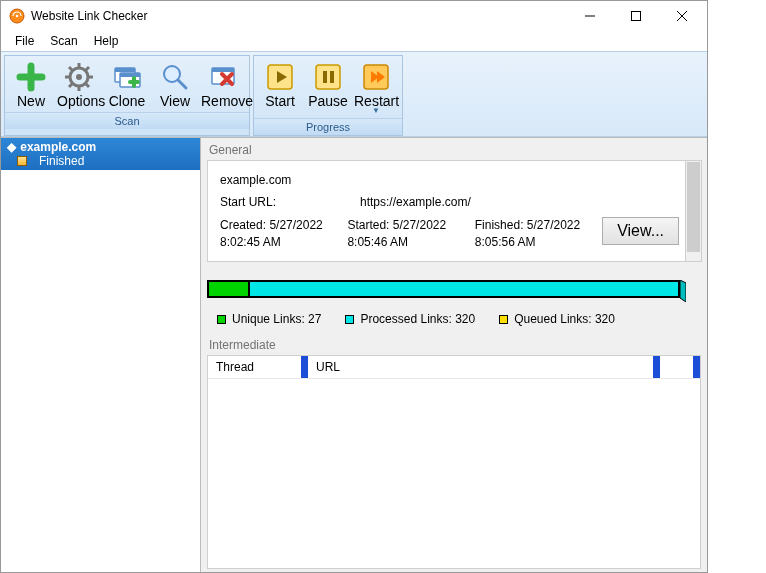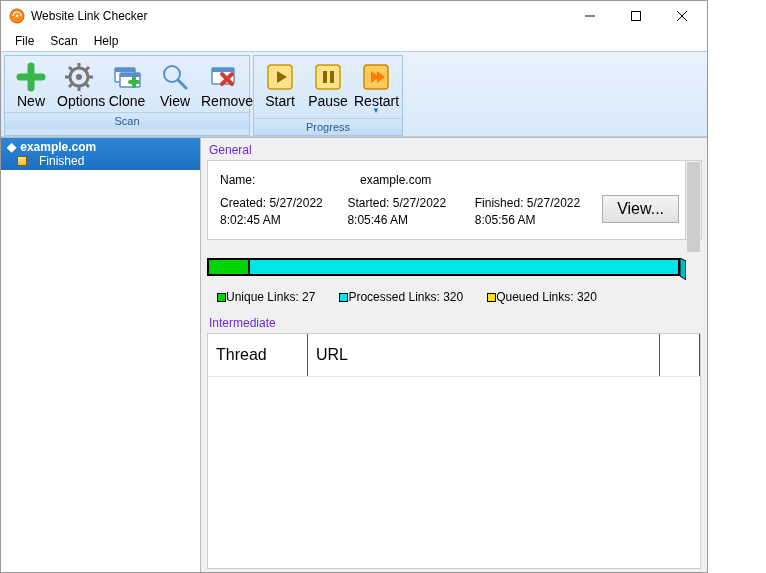--- a/index.html
+++ b/index.html
@@ -25,45 +25,45 @@
   .ribbon-btn .dd { font-size: 8px; color: #3b6ea5; line-height: 6px; }
   .ribbon-group .caption { text-align: center; font-size: 11px; color: #2b5b8b; background: linear-gradient(#d5e8f9,#c1dbf4); border-top: 1px solid #b9d2ea; padding: 2px 0; }
   
   .body { flex:1; display:flex; border-top: 1px solid #bbb; min-height:0; }
   .sidebar { width: 200px; background: #fff; border-right: 1px solid #bbb; display:flex; flex-direction:column; }
   .side-item { background: linear-gradient(#2e86d6,#1d6fc2); color:#fff; padding: 2px 6px 2px 6px; }
   .side-item .site { display:flex; align-items:center; gap:4px; font-weight:bold; }
   .side-item .stat { display:flex; align-items:center; gap:12px; padding-left: 10px; font-weight:normal; }
   .side-item .stat .sq { width:10px; height:10px; border:1px solid #8a5a00; background: linear-gradient(#ffe38a,#f6b83c); }
   .main { flex:1; background:#f0f0f0; display:flex; flex-direction:column; padding: 3px 3px 3px 6px; min-width:0; }
-  .section-label { color:#6d28d9; padding: 2px 2px 3px 2px; }
+  .section-label { color:#737373; padding: 2px 2px 3px 2px; }
   .general-panel { background:#fff; border:1px solid #cfcfcf; padding: 4px 6px 10px 6px; margin-right: 18px; margin-bottom: 6px; position:relative; }
   .row { display:flex; align-items:flex-start; margin: 8px 0 0 6px; }
   .row .k { width: 140px; }
   .trip { display:flex; margin: 8px 0 0 6px; gap: 16px; align-items:flex-start; }
   .trip .col { width: 150px; line-height: 17px; }
   .view-btn { border:1px solid #adadad; background: linear-gradient(#f5f5f5,#e1e1e1); padding: 4px 14px; font-size:16px; }
   .scroll-track { position:absolute; right:-17px; top:-1px; bottom:-1px; width:17px; background:#f0f0f0; border:1px solid #cfcfcf; }
   .scroll-thumb { position:absolute; left:1px; right:1px; top:1px; height:90px; background:#cdcdcd; }
   
   .pbar-wrap { margin: 12px 18px 4px 0; }
   .pbar { height: 22px; position:relative; }
   .pbar-bg { position:absolute; left:0; right:6px; top:0; bottom:4px; border:2px solid #000; background:#00e6e6; }
   .pbar-green { position:absolute; left:2px; top:2px; bottom:6px; border-right:2px solid #000; background:#00d400; }
   .pbar-cap { position:absolute; right:0; top:0; width:6px; height:100%; }
   .legend { display:flex; gap: 24px; margin: 6px 0 10px 10px; align-items:center; }
-  .legend .itm { display:flex; align-items:center; }
+  .legend .itm { display:flex; align-items:center; gap:6px; }
   .sq-legend { width:9px; height:9px; border:1px solid #000; }
   .sq-g { background:#00d400; }
   .sq-c { background:#00e6e6; }
   .sq-y { background:#ffe000; }
   
   .inter-panel { flex:1; background:#fff; border:1px solid #cfcfcf; margin-right: 3px; display:flex; flex-direction:column; }
   .thead { display:flex; border-bottom:1px solid #e8e8e8; }
-  .th { padding: 12px 8px; font-size:16px; border-right:1px solid #1d4ed8; background:#fff; }
+  .th { padding: 4px 8px; font-size:12px; border-right:7px solid #1d4ed8; background:#fff; }
   .th.c1 { width: 100px; }
   .th.c2 { flex:1; }
   .th.c3 { width: 40px; }
 </style>
 </head>
 <body>
 
 <div class="window">
 
   <div class="titlebar">
@@ -215,22 +215,25 @@
           <span>Finished</span>
         </div>
       </div>
     </div>
 
     <div class="main">
       <div class="section-label">General</div>
       <div style="position:relative;">
         <div class="general-panel">
           <div class="row">
-            <div class="k">Name:</div>
             <div>example.com</div>
+          </div>
+          <div class="row">
+            <div class="k">Start URL:</div>
+            <div>https://example.com/</div>
           </div>
           <div class="trip">
             <div class="col"><span>Created:</span> <span>5/27/2022 8:02:45 AM</span></div>
             <div class="col"><span>Started:</span> <span>5/27/2022 8:05:46 AM</span></div>
             <div class="col"><span>Finished:</span> <span>5/27/2022 8:05:56 AM</span></div>
             <button class="view-btn">View...</button>
           </div>
           <div class="scroll-track">
               <div class="scroll-thumb"></div>
             </div>

